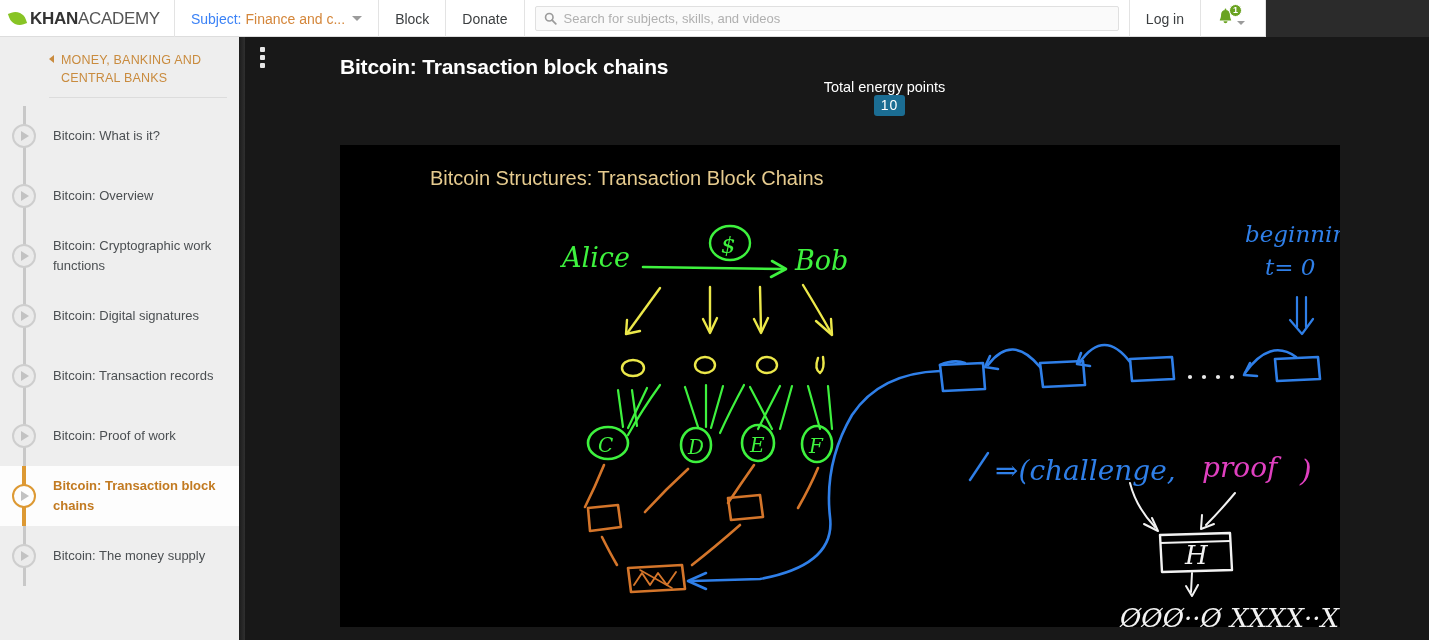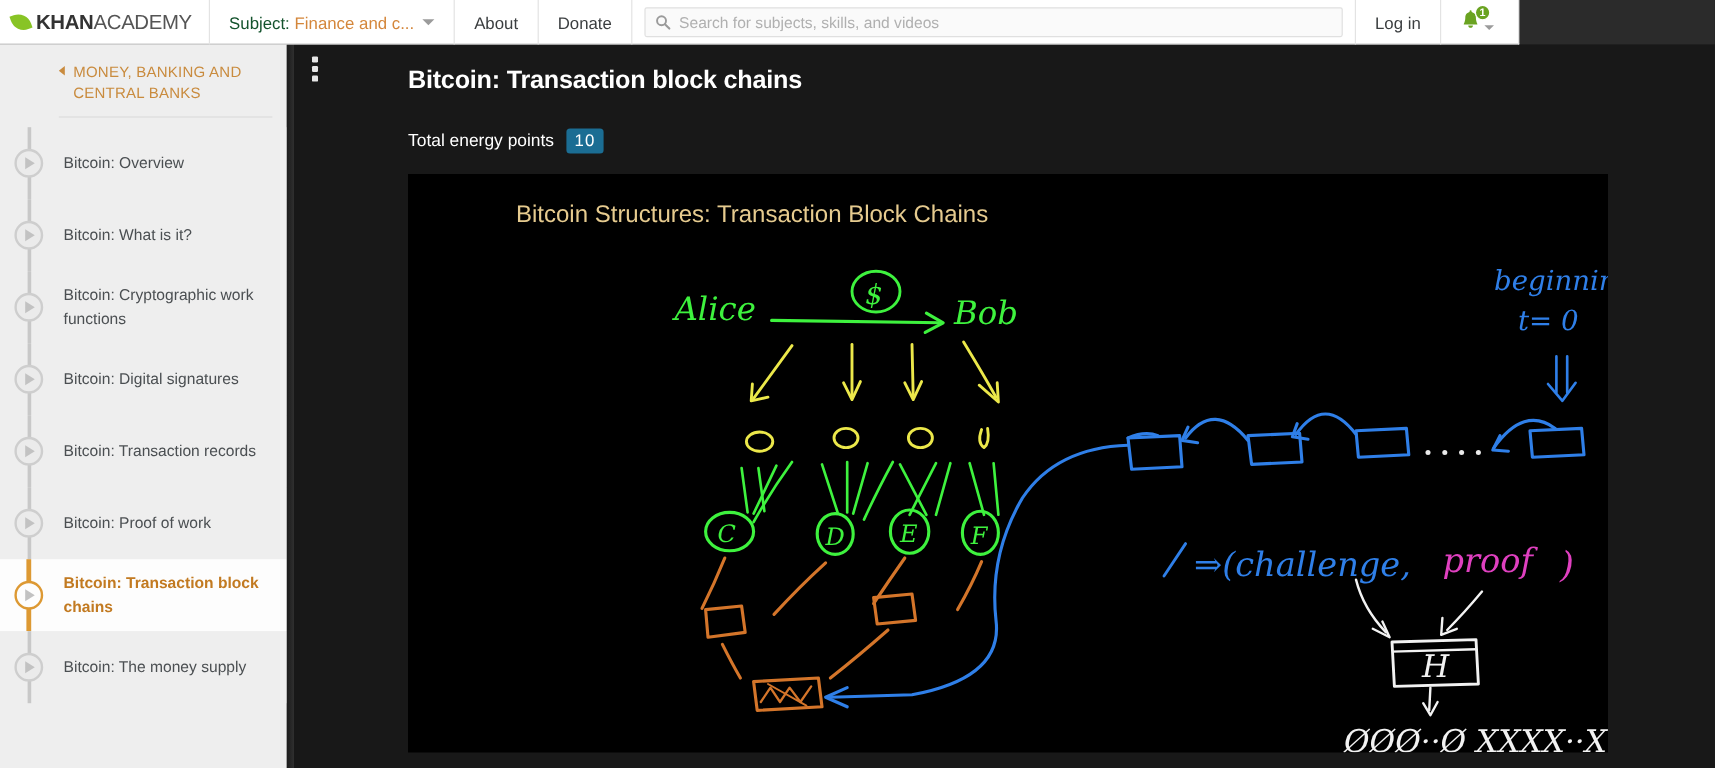--- a/index.html
+++ b/index.html
@@ -36,21 +36,21 @@
     margin-right: 5px;
     background: #88c425;
     border-radius: 0 75% 0 75%;
     transform: rotate(-20deg);
     flex: none;
   }
   .leaf.small { width: 14px; height: 14px; background: #9cc93a; }
   #logo-khan { font-weight: bold; font-size: 17px; letter-spacing: -0.3px; color: #333; }
   #logo-academy { font-weight: normal; font-size: 17px; letter-spacing: -0.3px; color: #555; }
 
-  .subject-label { color: #14532d; }
+  .subject-label { color: #3b82f6; }
   .subject-value { color: #d4863a; margin-left: 4px; }
   .caret {
     display: inline-block;
     margin-left: 7px;
     width: 0; height: 0;
     border-left: 5px solid transparent;
     border-right: 5px solid transparent;
     border-top: 5px solid #9b9b9b;
   }
 
@@ -208,22 +208,22 @@
     background: #e6e6e6;
     border-radius: 1px;
   }
   #video-title {
     font-size: 21px;
     font-weight: bold;
     color: #ffffff;
     letter-spacing: -0.2px;
   }
   #energy-row {
-    margin-top: 28px;
-    display: flex; align-items: center;
+    margin-top: 0;
+    display: flex; align-items: center; flex-direction: column;
   }
   #energy-label { font-size: 14.5px; color: #ffffff; }
   #energy-badge {
     margin-left: 10px;
     background: #1b6d93;
     color: #ffffff;
     font-size: 14px;
     padding: 2px 7px 3px 7px;
     border-radius: 3px;
     letter-spacing: 1px;
@@ -262,21 +262,21 @@
       <span id="logo-academy">ACADEMY</span>
   </div>
 
   <div class="nav-cell">
     <span class="subject-label">Subject:</span>
     <span class="subject-value">Finance and c...</span>
     <span class="caret"></span>
   </div>
 
   <div class="nav-cell">
-    <span>About</span>
+    <span>Block</span>
   </div>
 
   <div class="nav-cell">
     <span>Donate</span>
   </div>
 
   <div class="nav-cell" id="search-cell">
     <div id="search-box">
       <span id="search-icon">
         <svg width="13" height="13" viewBox="0 0 16 16">
@@ -315,28 +315,28 @@
     </div>
     <div id="sidebar-divider"></div>
   </div>
 
   <div id="sidebar-list">
       <div class="nav-row">
         <span class="rail"></span>
         <span class="node">
           <span class="tri"></span>
         </span>
+        <span class="nav-label">Bitcoin: What is it?</span>
+      </div>
+      <div class="nav-row">
+        <span class="rail"></span>
+        <span class="node">
+          <span class="tri"></span>
+        </span>
         <span class="nav-label">Bitcoin: Overview</span>
-      </div>
-      <div class="nav-row">
-        <span class="rail"></span>
-        <span class="node">
-          <span class="tri"></span>
-        </span>
-        <span class="nav-label">Bitcoin: What is it?</span>
       </div>
       <div class="nav-row">
         <span class="rail"></span>
         <span class="node">
           <span class="tri"></span>
         </span>
         <span class="nav-label">Bitcoin: Cryptographic work functions</span>
       </div>
       <div class="nav-row">
         <span class="rail"></span>

